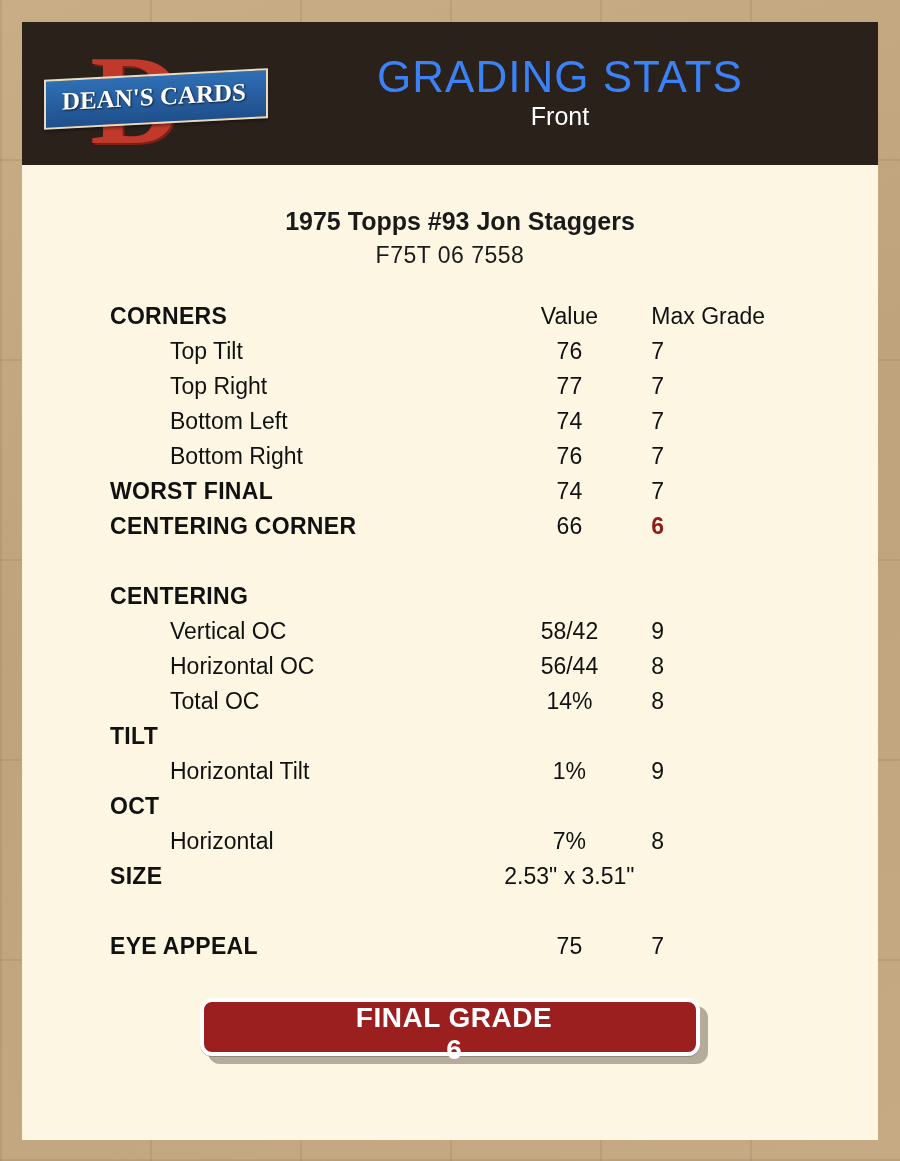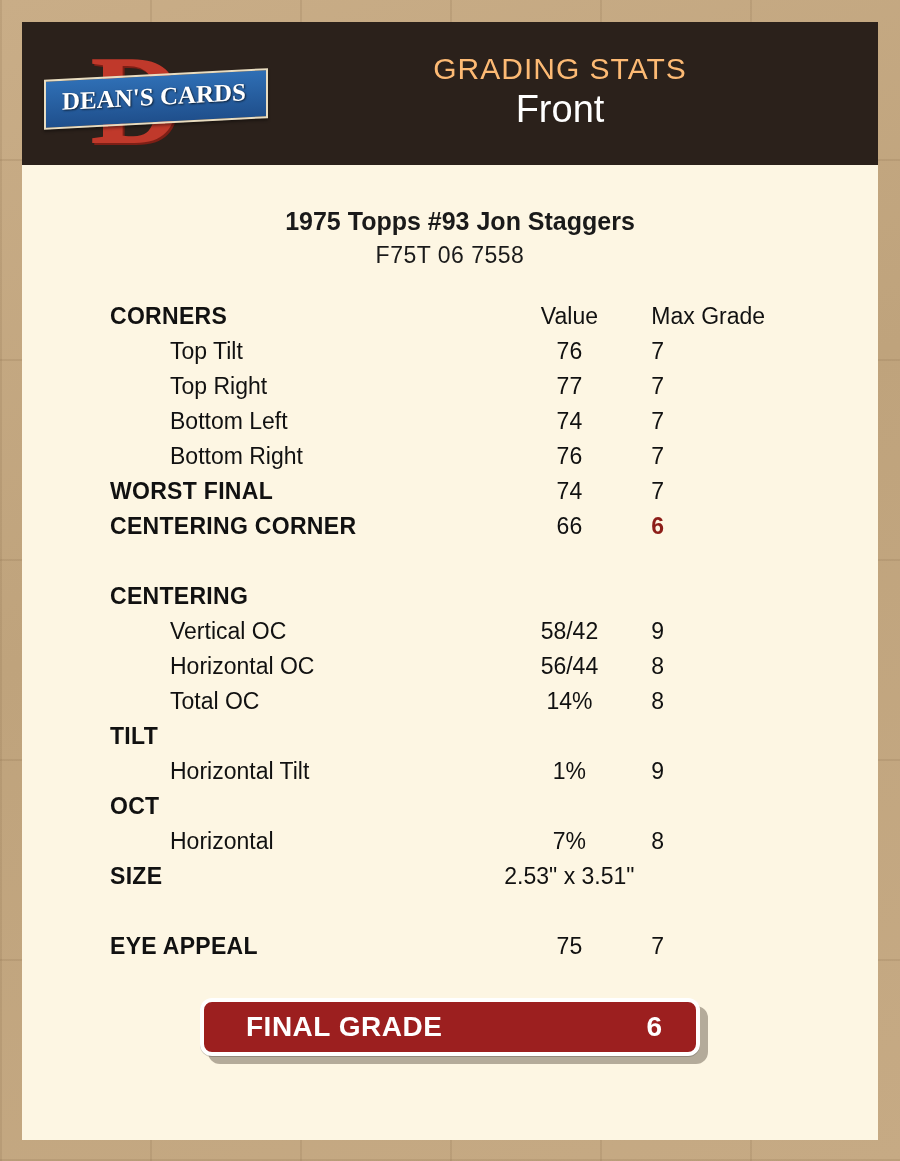--- a/index.html
+++ b/index.html
@@ -86,29 +86,29 @@
     letter-spacing: 0px;
     text-shadow: 1px 1px 2px rgba(0,0,0,0.7);
     white-space: nowrap;
   }
   .header-titles {
     flex: 1;
     text-align: center;
     padding-right: 40px;
   }
   .header-title {
-    color: #fdba74;
-    font-size: 30px;
+    color: #3b82f6;
+    font-size: 44px;
     font-weight: normal;
     letter-spacing: 1px;
     line-height: 1.05;
   }
   .header-subtitle {
     color: #ffffff;
-    font-size: 38px;
+    font-size: 25px;
     font-weight: normal;
     line-height: 1.3;
   }
   .body-area {
     padding: 0;
   }
   .card-title {
     text-align: center;
     font-size: 25px;
     font-weight: bold;
@@ -191,20 +191,21 @@
     height: 58px;
     background: #9c1f1f;
     border: 4px solid #ffffff;
     border-radius: 12px;
     box-sizing: border-box;
     display: flex;
     align-items: center;
     justify-content: space-between;
     padding: 0 34px 0 42px;
     box-shadow: 0 1px 0 rgba(0,0,0,0.2);
+    flex-direction: column;
   }
   .final-label {
     color: #ffffff;
     font-size: 28px;
     font-weight: bold;
     letter-spacing: 0.5px;
   }
   .final-value {
     color: #ffffff;
     font-size: 28px;

